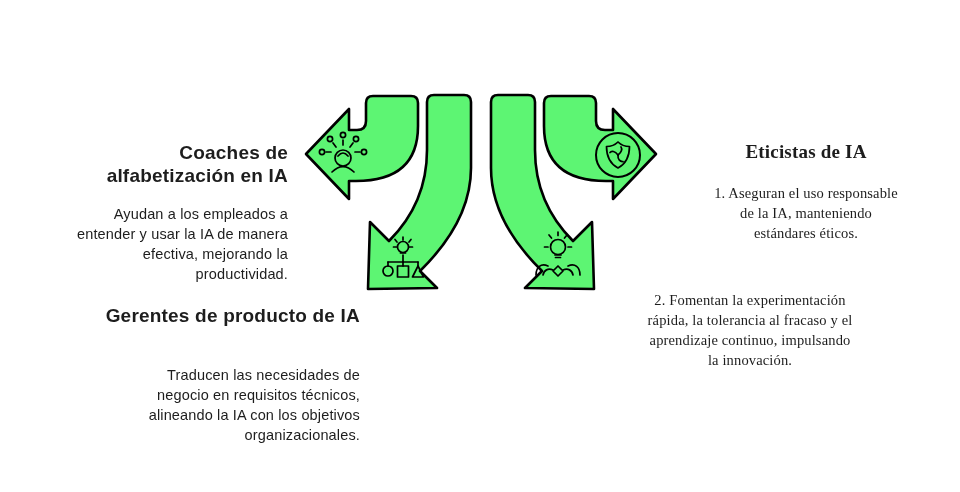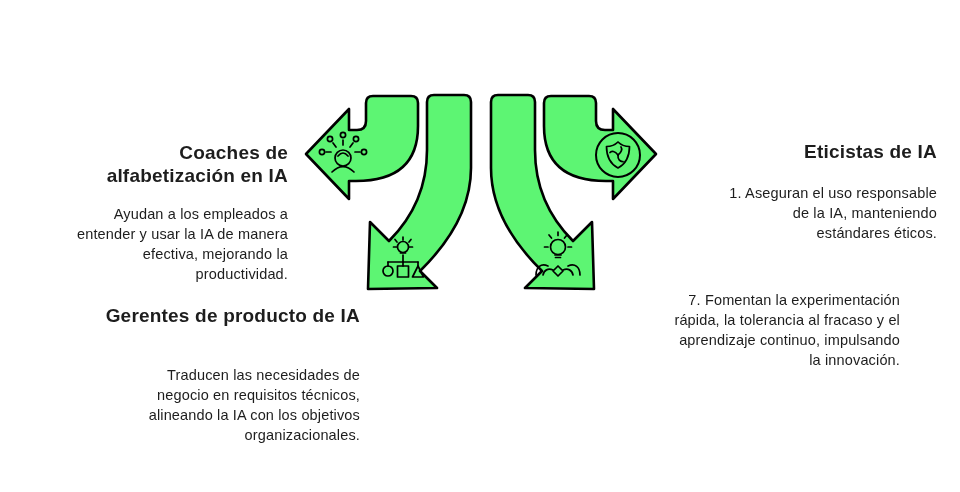--- a/index.html
+++ b/index.html
@@ -31,21 +31,21 @@
     color:var(--text);
   }
   .block-body{
     font-size:14.5px;
     line-height:20px;
     letter-spacing:.15px;
     white-space:pre-line;
     color:var(--text);
   }
   .align-right{text-align:right;}
-  .align-left{text-align:right;}
+  .align-left{text-align:center;font-family:Liberation Serif, serif;}
   #block-coaches{left:58px;top:141px;width:230px;}
   #block-coaches .block-body{margin-top:17px;}
   #block-gerentes{left:58px;top:304px;width:302px;}
   #block-gerentes .block-body{margin-top:38px;}
   #block-eticistas{left:675px;top:140px;width:262px;}
   #block-eticistas .block-body{margin-top:20px;}
   #block-innovadores{left:600px;top:290px;width:300px;}
   .arrow{fill:var(--accent);stroke:var(--outline);stroke-width:2.6;stroke-linejoin:round;}
   .icon{stroke:var(--outline);fill:none;stroke-width:1.7;stroke-linecap:round;stroke-linejoin:round;}
 </style>
@@ -150,19 +150,19 @@
   </div>
 
   <div class="text-block align-left" id="block-eticistas">
     <div class="block-title">Eticistas de IA</div>
     <div class="block-body">1. Aseguran el uso responsable
 de la IA, manteniendo
 estándares éticos.</div>
   </div>
 
   <div class="text-block align-left" id="block-innovadores">
-    <div class="block-body">7. Fomentan la experimentación
+    <div class="block-body">2. Fomentan la experimentación
 rápida, la tolerancia al fracaso y el
 aprendizaje continuo, impulsando
 la innovación.</div>
   </div>
 
 </div>
 
 </body></html>

